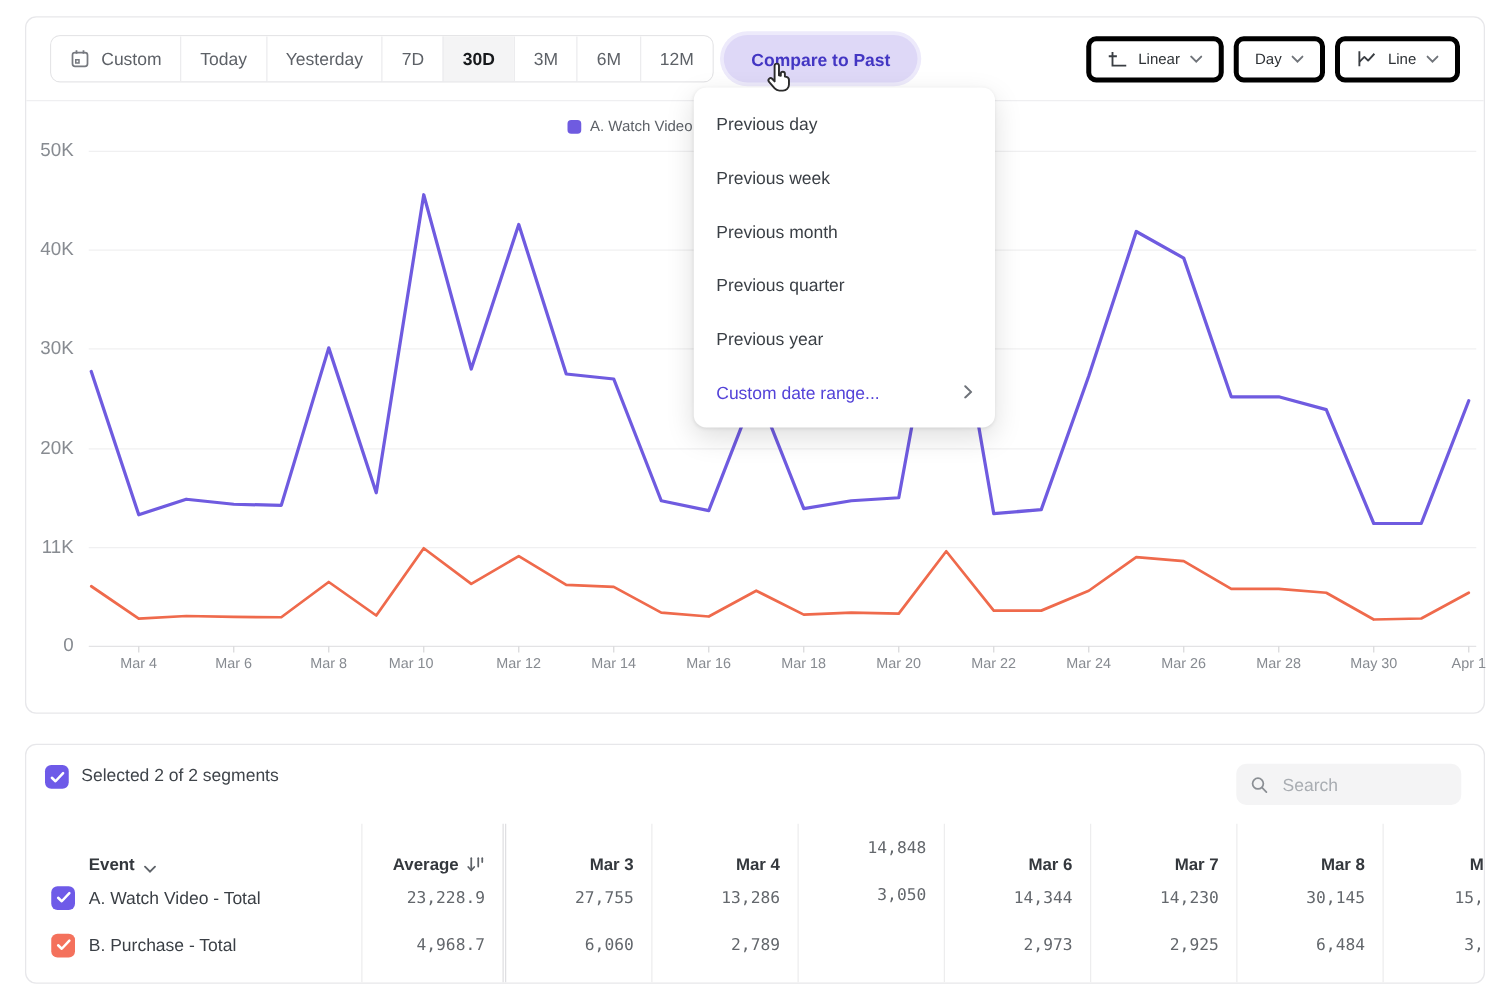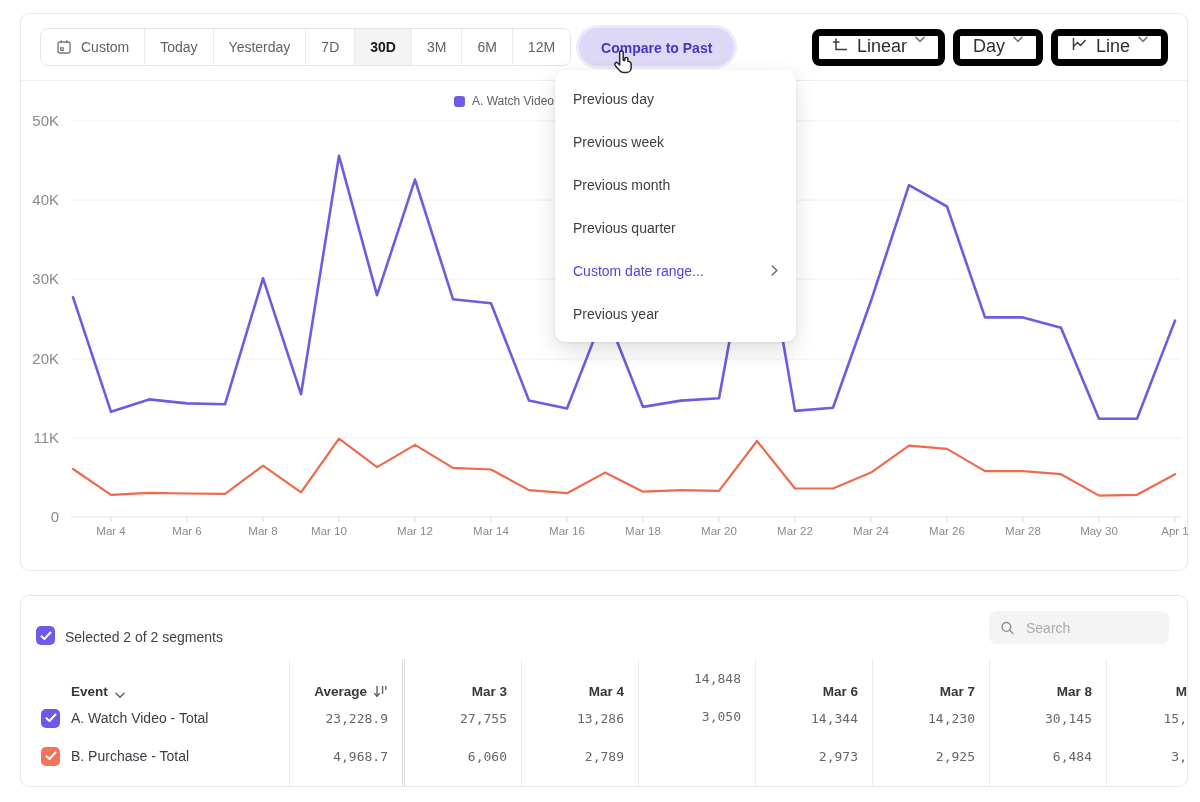--- a/index.html
+++ b/index.html
@@ -22,22 +22,22 @@
     border-radius:8px;overflow:hidden;box-sizing:border-box}
   .seg{display:flex;align-items:center;gap:9px;padding:0 15px;font-size:14px;
     color:#5d6167;background:#fff;border:none;border-left:1px solid #ececee;
     cursor:pointer;font-family:inherit;white-space:nowrap}
   .seg:first-child{border-left:none}
   .seg.sel{background:#f4f4f5;color:#17191c;font-weight:700}
   .compare-btn{margin-left:8px;height:38px;padding:12px 22px;border:none;border-radius:19px;
     background:#ded8f7;color:#4336c3;font-size:14px;font-weight:600;cursor:pointer;
     box-shadow:0 0 0 3px #edeafb;font-family:inherit;white-space:nowrap}
   .tb-right{margin-left:auto;display:flex;gap:8px}
-  .tb-btn{display:flex;align-items:flex-start;gap:8px;height:37px;padding:0 13px;background:#fff;
-    border:7px solid #000000;border-radius:8px;font-size:18px;color:#2c3034;font-weight:500;
+  .tb-btn{display:flex;align-items:center;gap:8px;height:37px;padding:0 13px;background:#fff;
+    border:4px solid #000000;border-radius:8px;font-size:12px;color:#2c3034;font-weight:500;
     cursor:pointer;font-family:inherit;white-space:nowrap}
   .chev{display:inline-block}
 
   
   #chart-area{position:absolute;left:0;top:67px;width:1166px;height:490px}
   #series-svg{position:absolute;left:0;top:0}
   .ylab{position:absolute;left:0;width:38px;text-align:right;font-size:15px;
     color:#878b91;height:16px;line-height:16px}
   .xlab{position:absolute;width:76px;text-align:center;font-size:11.5px;color:#878b91;top:444px}
   #legend{position:absolute;left:433px;top:13px;display:flex;gap:22px;align-items:center;z-index:5}
@@ -46,21 +46,21 @@
 
   
   #compare-menu{position:absolute;left:555px;top:70px;width:241px;background:#fff;border-radius:10px;
     box-shadow:0 1px 3px rgba(0,0,0,.08),0 8px 22px rgba(0,0,0,.13);padding:7px 0;z-index:50;box-sizing:border-box}
   .menu-item{height:43px;display:flex;align-items:center;padding:0 18px;font-size:14px;color:#3a3f45;cursor:pointer}
   .menu-item.custom{color:#5443d8;justify-content:space-between}
 
   #cursor{position:absolute;left:611px;top:49px;z-index:99;pointer-events:none}
 
   
-  .seg-head{position:absolute;top:16px;left:0;right:0;height:33px;display:flex;align-items:flex-end;padding:0 15px}
+  .seg-head{position:absolute;top:16px;left:0;right:0;height:33px;display:flex;align-items:flex-start;padding:0 15px}
   .cbx{width:19px;height:19px;border-radius:5px;display:flex;align-items:center;justify-content:center;
     flex:none;cursor:pointer}
   .seg-summary{margin-left:10px;font-size:14px;color:#3f444a}
   .search{position:absolute;right:18px;top:15px;width:180px;height:33px;background:#f4f4f5;border-radius:8px;
     display:flex;align-items:center;padding:0 11px;gap:9px;box-sizing:border-box}
   .search input{border:none;background:transparent;outline:none;font-size:14px;color:#3a3f45;width:130px;
     font-family:inherit}
   .search input::placeholder{color:#a9adb2}
 
   .seg-table{position:absolute;top:63px;left:0;right:0;bottom:0;display:flex}
@@ -220,29 +220,29 @@
     </div>
   <div class="menu-item">
       <span>Previous week</span>
     </div>
   <div class="menu-item">
       <span>Previous month</span>
     </div>
   <div class="menu-item">
       <span>Previous quarter</span>
     </div>
+  <div class="menu-item">
+      <span>Previous year</span>
+    </div>
   <div class="menu-item custom">
     <span>Custom date range...</span>
     <svg width="7" height="11" viewBox="0 0 7 11" fill="none" stroke="#6f737a" stroke-width="1.6" stroke-linecap="round">
         <path d="M1.2 1 L5.8 5.5 L1.2 10"></path>
       </svg>
   </div>
-  <div class="menu-item">
-      <span>Previous year</span>
-    </div>
 </div>
 
 <svg id="cursor" width="26" height="28" viewBox="0 0 22 24">
   <path d="M8.8 1.6c.85 0 1.5.68 1.5 1.5v6.6l1.25.28V8.6c0-.78.62-1.38 1.4-1.38.77 0 1.4.6 1.4 1.38v1.9l1.05.26c.95.24 1.75 1.08 1.75 2.15v3.1c0 2.3-1.85 4.1-4.1 4.1h-2.5c-1.22 0-2.38-.52-3.18-1.44L3.5 14.1c-.56-.64-.5-1.6.12-2.16.58-.52 1.46-.48 2 .08l1.68 1.78V3.1c0-.82.65-1.5 1.5-1.5z" fill="#ffffff" stroke="#2b2b2b" stroke-width="1.3" stroke-linejoin="round"></path>
 </svg>
 
 <section class="card" id="table-card">
 
   <div class="seg-head">
     <span class="cbx" style="background: rgb(110, 90, 232);">

